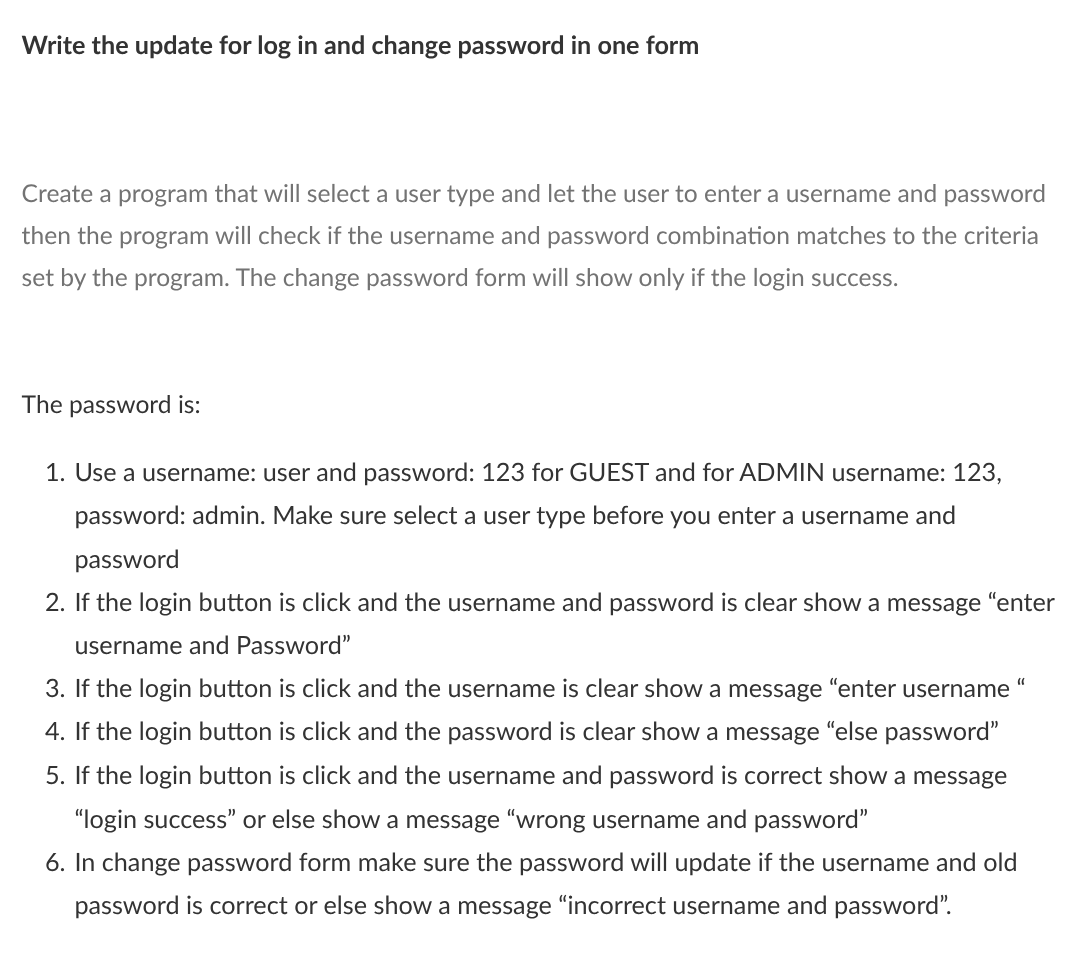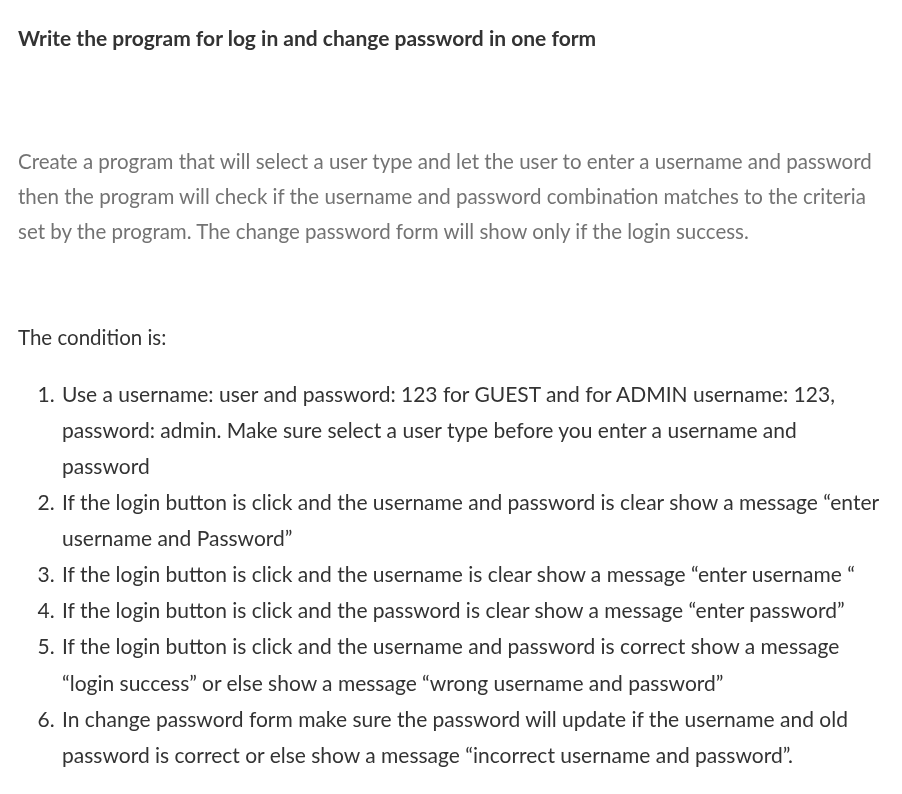--- a/index.html
+++ b/index.html
@@ -47,28 +47,28 @@
     line-height: 1.72;
     padding-left: 2px;
     margin: 0;
   }
 </style>
 </head>
 <body>
 
 <div class="page">
 
-  <h1 class="title">Write the program for log in and change password in one form</h1>
+  <h1 class="title">Write the update for log in and change password in one form</h1>
 
   <p class="paragraph">Create a program that will select a user type and let the user to enter a username and password then the program will check if the username and password combination matches to the criteria set by the program. The change password form will show only if the login success.</p>
 
-  <p class="section-label">The condition is:</p>
+  <p class="section-label">The password is:</p>
 
   <ol class="conditions-list">
     <li>Use a username: user and password: 123 for GUEST and for ADMIN username: 123, password: admin. Make sure select a user type before you enter a username and password</li>
     <li>If the login button is click and the username and password is clear show a message “enter username and Password”</li>
     <li>If the login button is click and the username is clear show a message “enter username “</li>
-    <li>If the login button is click and the password is clear show a message “enter password”</li>
+    <li>If the login button is click and the password is clear show a message “else password”</li>
     <li>If the login button is click and the username and password is correct show a message “login success” or else show a message “wrong username and password”</li>
     <li>In change password form make sure the password will update if the username and old password is correct or else show a message “incorrect username and password”.</li>
   </ol>
 
 </div>
 
 </body></html>

